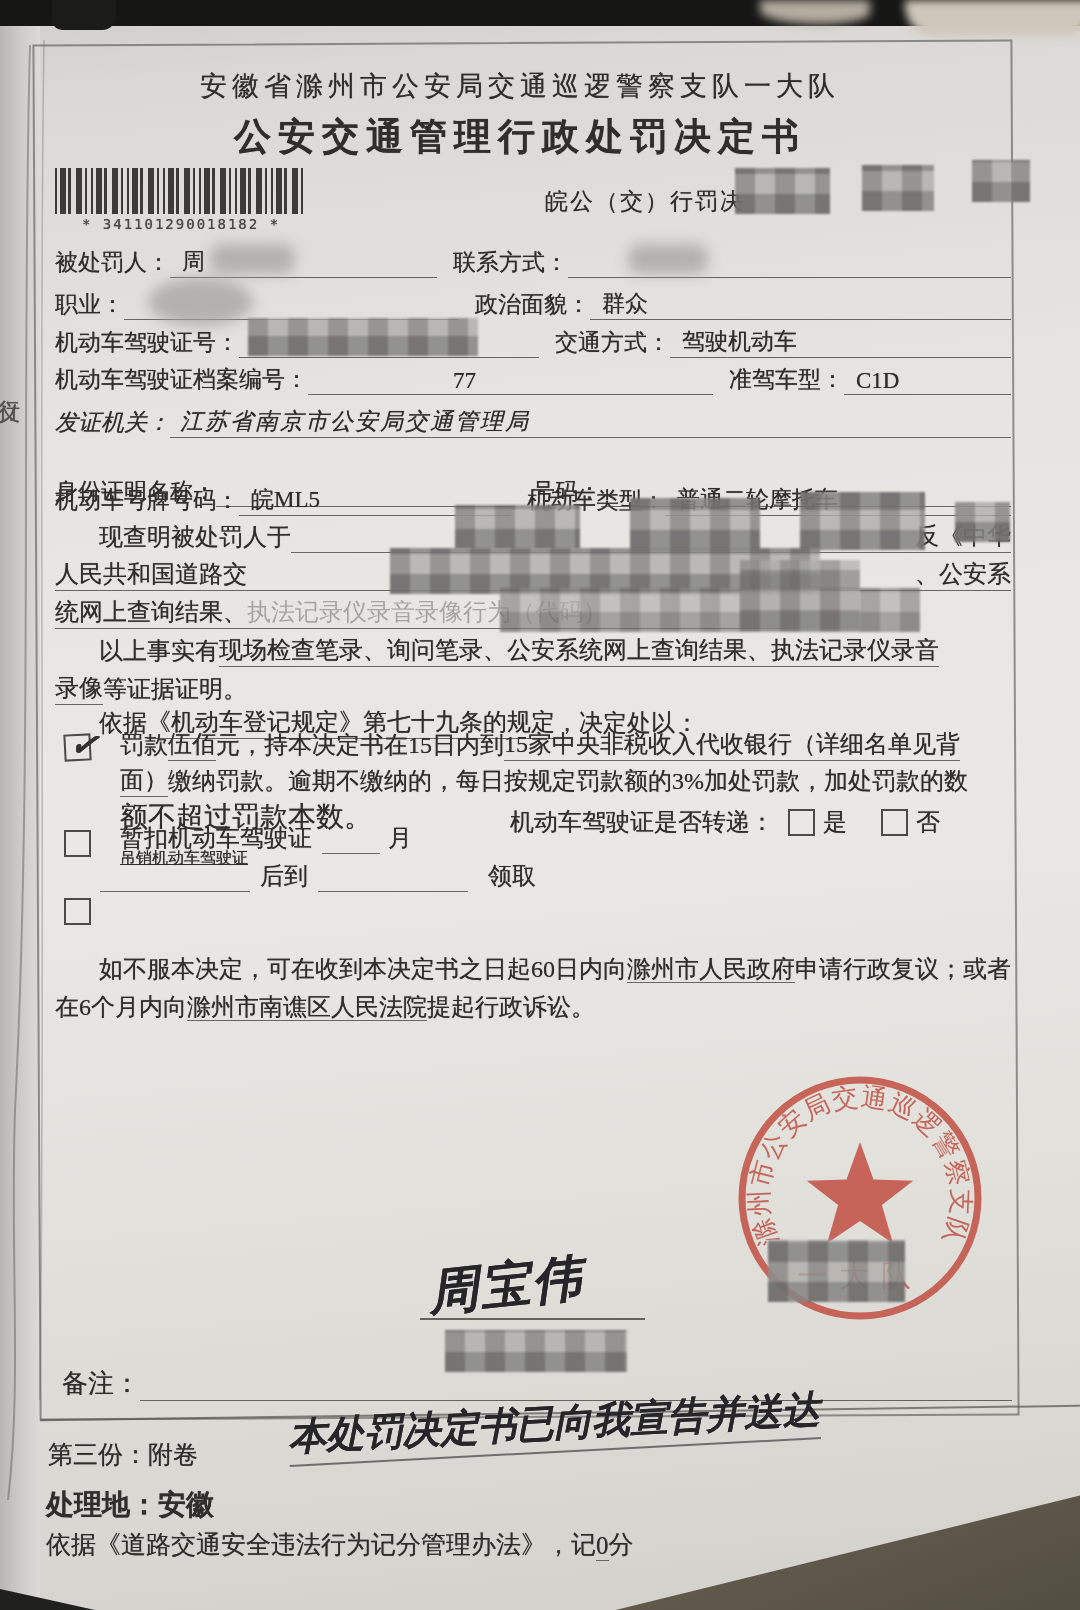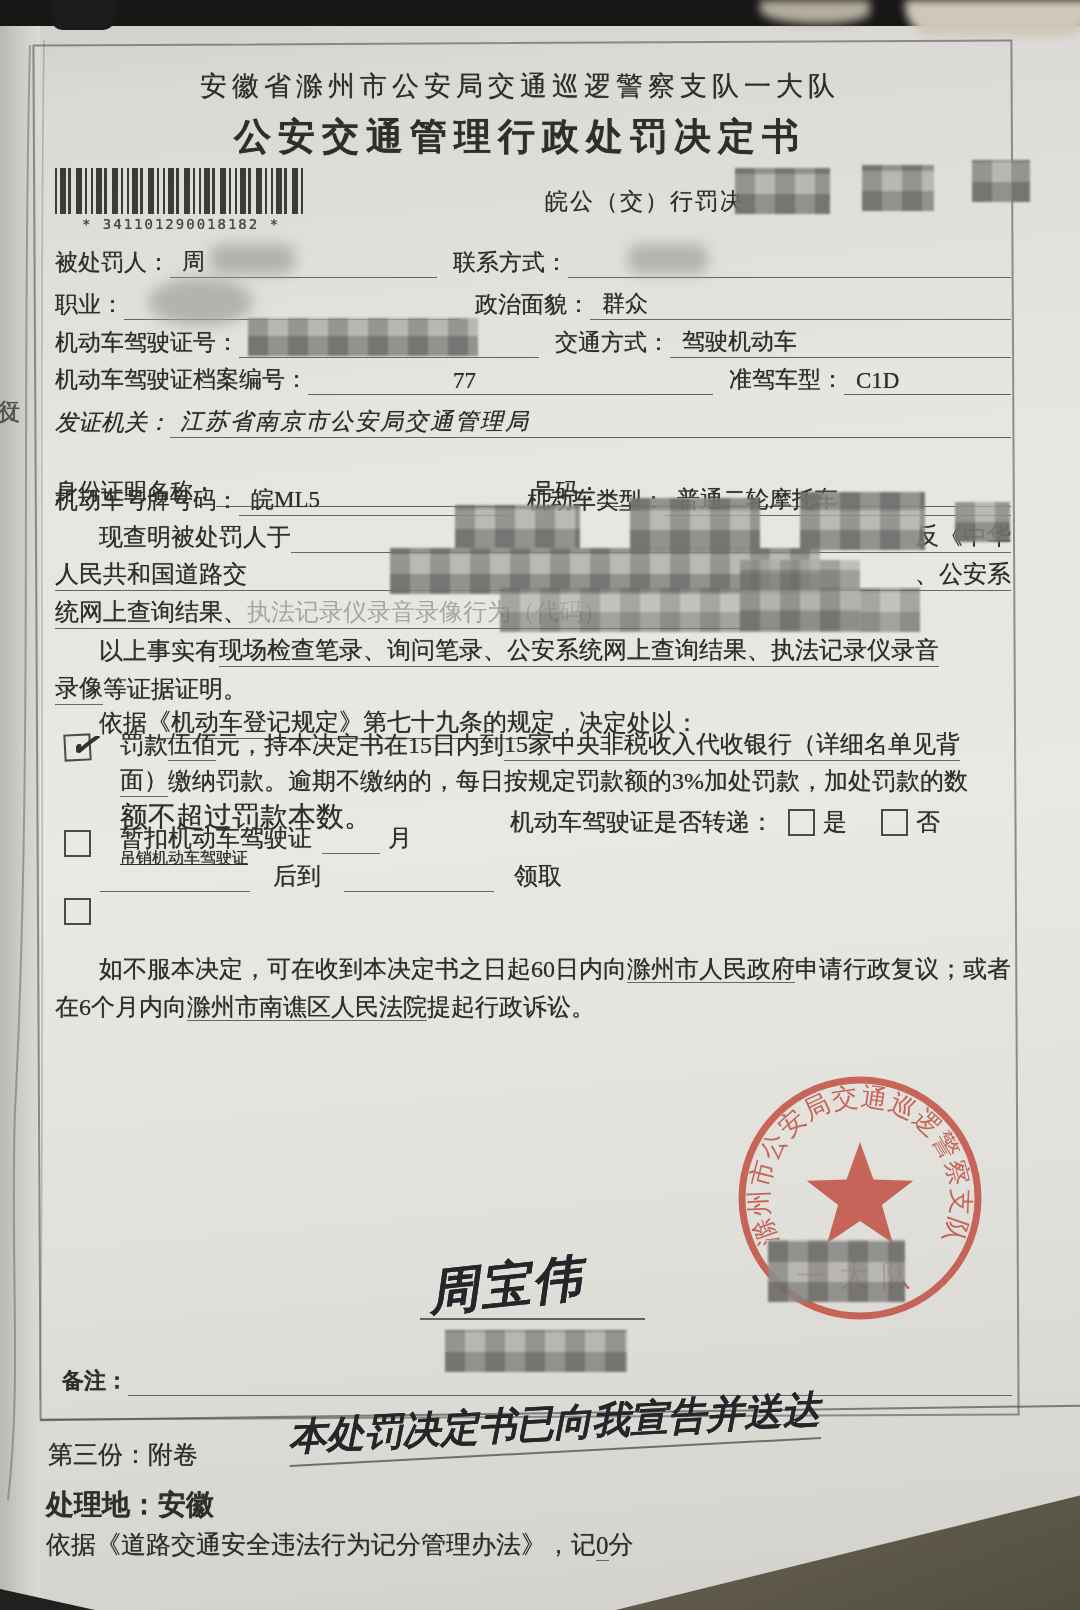--- a/index.html
+++ b/index.html
@@ -181,21 +181,21 @@
   </div>
 
   <div class="abs cb" style="left:64px;top:830px;"></div>
   <div class="abs row t" style="left:120px;top:822px;width:420px;font-size:24px;">
     <span class="lbl">暂扣机动车驾驶证</span>
     <span class="u" style="width:58px;margin-left:10px;"></span>
     <span class="lbl" style="margin-left:8px;">月</span>
   </div>
   <div class="abs row t" style="left:100px;top:860px;width:480px;font-size:24px;">
     <span class="u" style="width:150px;"></span>
-    <span class="lbl" style="margin:0 23px;">后到</span>
+    <span class="lbl" style="margin:0 10px;">后到</span>
     <span class="u" style="width:150px;"></span>
     <span class="lbl" style="margin-left:20px;">领取</span>
   </div>
 
   <div class="abs cb" style="left:64px;top:898px;"></div>
   <div class="abs row t" style="left:120px;top:848px;width:420px;font-size:16px;text-decoration:underline;">
     <span class="lbl">吊销机动车驾驶证</span>
   </div>
 
   <div class="abs t" style="left:55px;top:950px;width:960px;font-size:24px;line-height:38px;">
@@ -210,21 +210,21 @@
     </text>
     <path d="M145,94 L158.5,131.4 L198.3,132.7 L166.9,157.1 L177.9,195.3 L145,173 L112.1,195.3 L123.1,157.1 L91.7,132.7 L131.5,131.4 Z" fill="#c14a3d"></path>
     <text x="145" y="238" text-anchor="middle" font-size="30" fill="#c14a3d" letter-spacing="12">一大队</text>
   </svg>
   <div class="abs mosaic" style="left:768px;top:1240px;width:137px;height:62px;"></div>
 
   <div class="abs hand" style="left:428px;top:1252px;font-size:50px;transform:rotate(-6deg);letter-spacing:2px;">周宝伟</div>
   <div class="abs" style="left:420px;top:1318px;width:225px;height:0;border-bottom:2px solid rgba(70,68,64,.8);"></div>
   <div class="abs mosaic" style="left:445px;top:1330px;width:182px;height:42px;"></div>
 
-  <div class="abs row t" style="left:62px;top:1366px;width:950px;font-size:22px;font-weight:bold;">
+  <div class="abs row t" style="left:62px;top:1366px;width:950px;font-size:26px;">
     <span class="lbl">备注：</span>
     <span class="fill flex1"></span>
   </div>
 
   <div class="abs" style="left:40px;top:1412px;width:1040px;height:0;border-bottom:2px solid rgba(85,83,79,.7);transform:rotate(-.8deg);"></div>
   <div class="abs row t" style="left:48px;top:1438px;width:960px;font-size:25px;">
     <span class="lbl">第三份：附卷</span>
   </div>
   <div class="abs hand" style="left:288px;top:1398px;font-size:38px;transform:rotate(-3deg);border-bottom:2px solid rgba(40,40,44,.6);padding-bottom:2px;">本处罚决定书已向我宣告并送达</div>
   <div class="abs row t" style="left:46px;top:1486px;width:600px;font-size:28px;font-weight:bold;">

